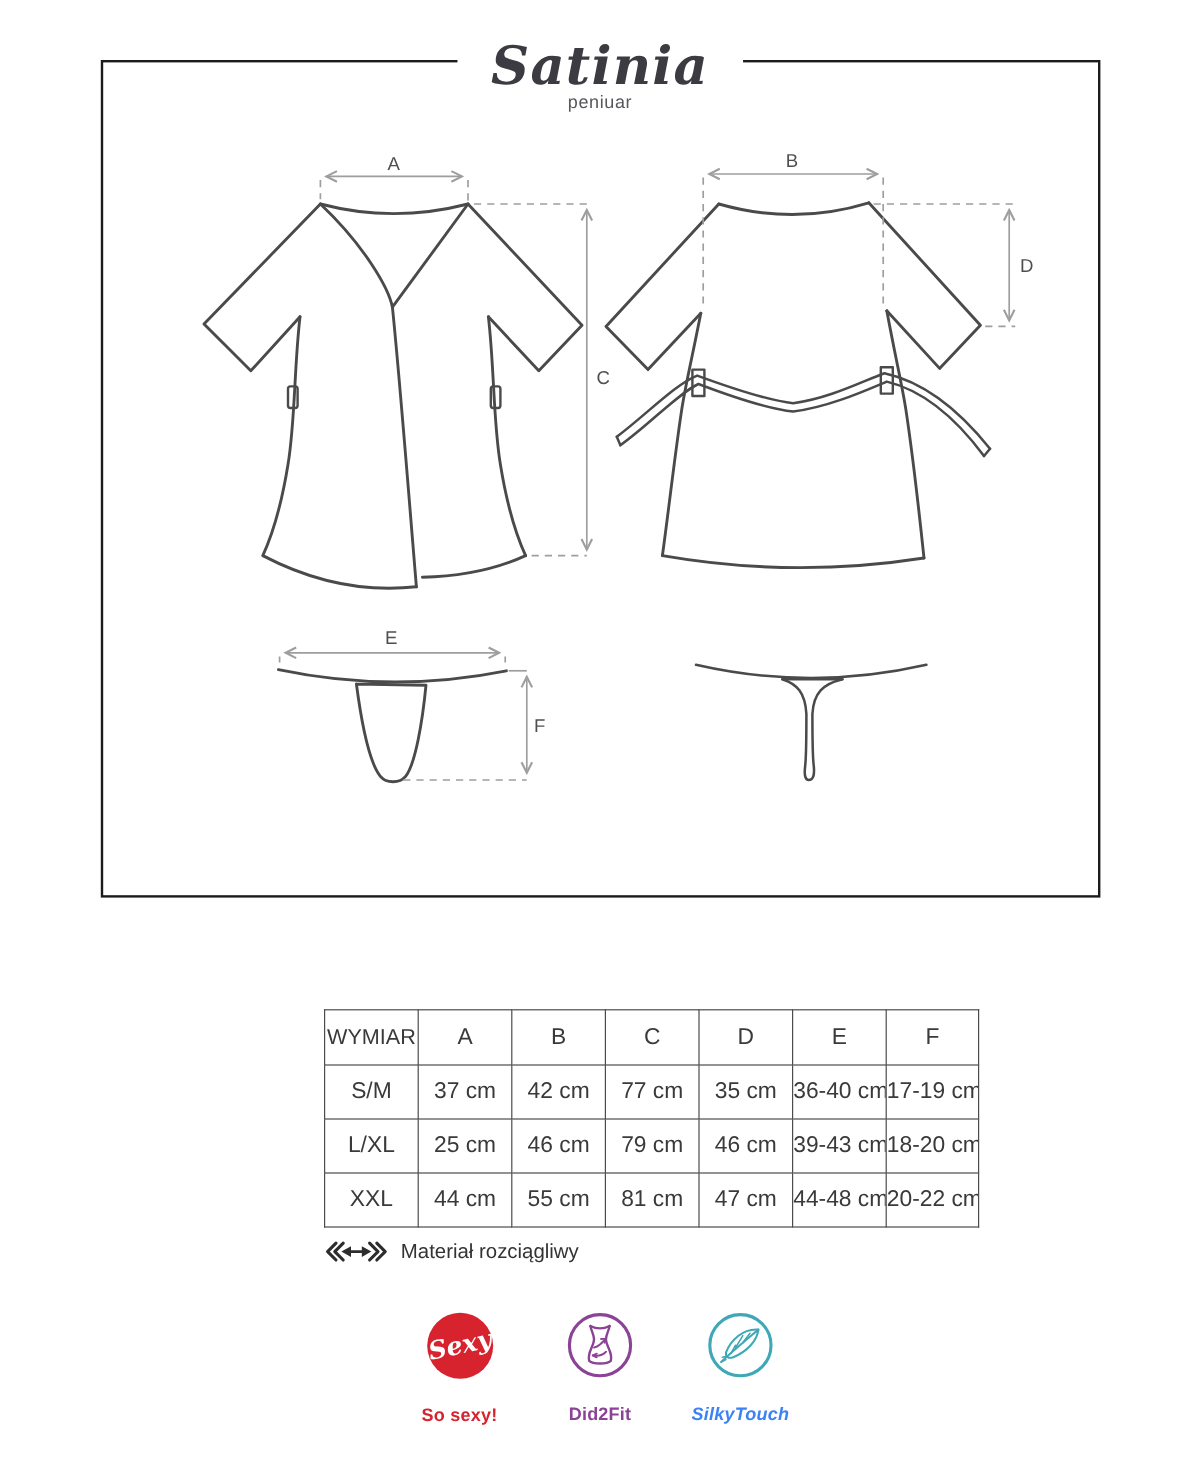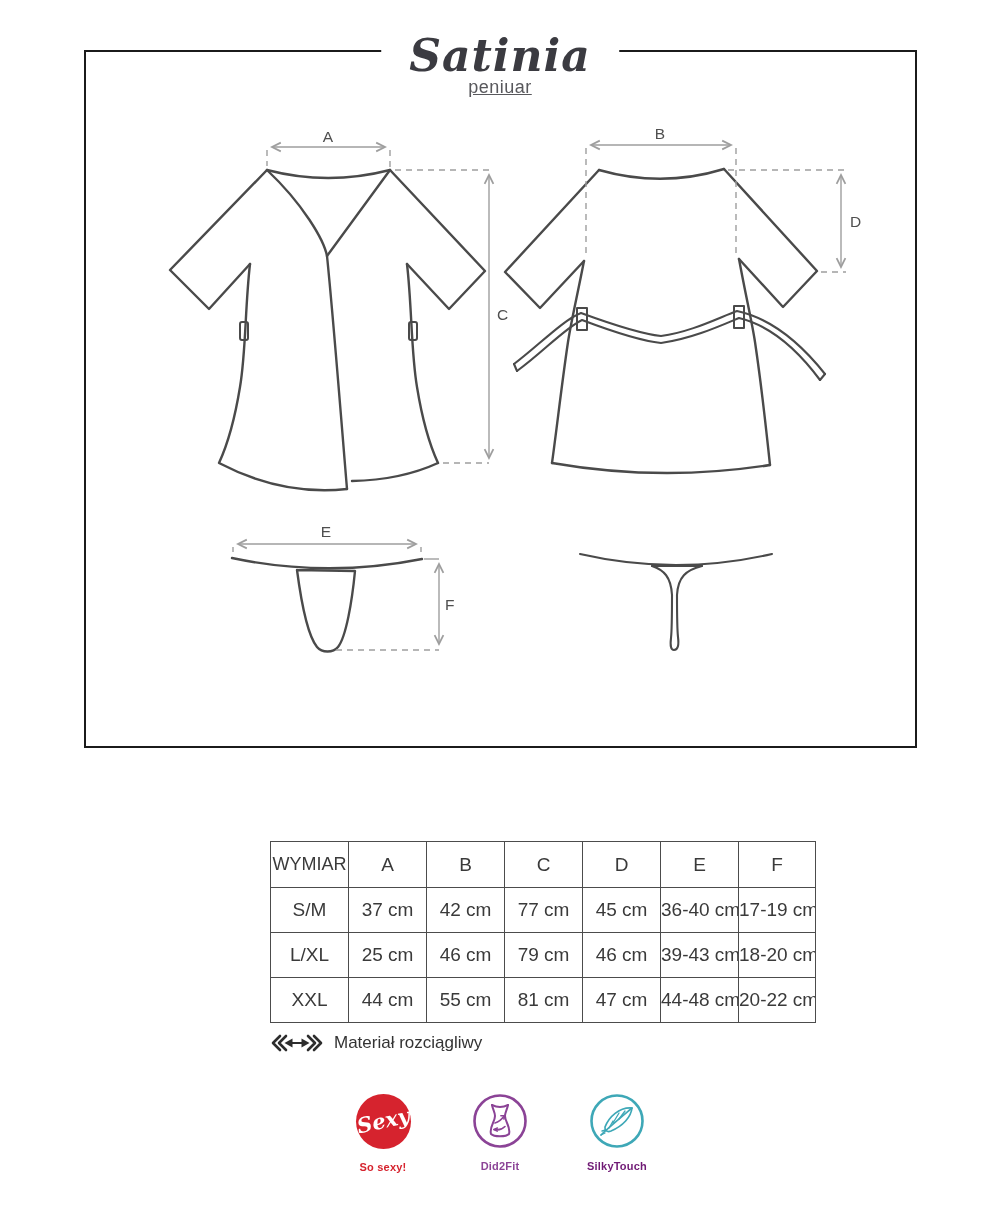--- a/index.html
+++ b/index.html
@@ -11,21 +11,21 @@
   }
   .logo{
     position:absolute;left:50%;top:33px;transform:translateX(-50%);
     background:#fff;padding:0 28px;text-align:center;z-index:3;
   }
   .logo .brand{
     font-family:"DejaVu Serif",serif;font-style:italic;font-weight:700;
     font-size:44px;line-height:46px;color:#3b3b41;letter-spacing:1px;
   }
   .logo .subtitle{
-    font-size:18px;color:#58585c;letter-spacing:0.5px;margin-top:-2px;text-decoration:underline;
+    font-size:15px;color:#58585c;letter-spacing:0.5px;margin-top:-2px;
   }
   .sketch{position:absolute;left:0;top:0;}
 
   .size-table{
     position:absolute;left:270px;top:841px;width:538px;
     border-collapse:collapse;table-layout:fixed;
     font-size:19px;color:#3a3a3a;
   }
   .size-table th,.size-table td{
     border:1px solid #4c4c4c;text-align:center;vertical-align:middle;
@@ -37,24 +37,24 @@
   .stretch-note{
     position:absolute;left:271px;top:1033px;display:flex;align-items:center;gap:11px;
   }
   .stretch-note .txt{font-size:17px;color:#333;}
 
   .badges{
     position:absolute;left:50%;top:1093px;transform:translateX(-50%);
     display:flex;gap:29px;align-items:flex-start;
   }
   .badge{display:flex;flex-direction:column;align-items:center;width:88px;}
-  .badge .lbl{margin-top:11px;font-size:11px;font-weight:bold;letter-spacing:0.2px;}
+  .badge .lbl{margin-top:21px;font-size:15px;font-weight:bold;letter-spacing:0.2px;}
   .badge.sexy .lbl{color:#d6232e;}
   .badge.did2fit .lbl{color:#8b4396;}
-  .badge.silky .lbl{color:#701a75;}
+  .badge.silky .lbl{color:#3b82f6;font-style:italic;}
   .sexy-script{font-family:"DejaVu Serif",serif;font-style:italic;font-weight:bold;}
 </style>
 </head>
 <body>
 
 <div class="diagram-box">
   <svg class="sketch" width="829" height="692" viewBox="0 0 829 692">
     <defs>
       <marker id="ar" viewBox="0 0 10 10" refX="8.5" refY="5" markerWidth="9" markerHeight="9" orient="auto-start-reverse">
         <path d="M1.5,1.5 L8.5,5 L1.5,8.5" fill="none" stroke="#9e9e9e" stroke-width="1.4"></path>
@@ -149,21 +149,21 @@
       <th style="width:77px">C</th>
       <th style="width:77px">D</th>
       <th style="width:77px">E</th>
       <th style="width:76px">F</th>
     </tr>
     <tr>
       <td>S/M</td>
       <td>37 cm</td>
       <td>42 cm</td>
       <td>77 cm</td>
-      <td>45 cm</td>
+      <td>35 cm</td>
       <td>36-40 cm</td>
       <td>17-19 cm</td>
     </tr>
     <tr>
       <td>L/XL</td>
       <td>25 cm</td>
       <td>46 cm</td>
       <td>79 cm</td>
       <td>46 cm</td>
       <td>39-43 cm</td>

